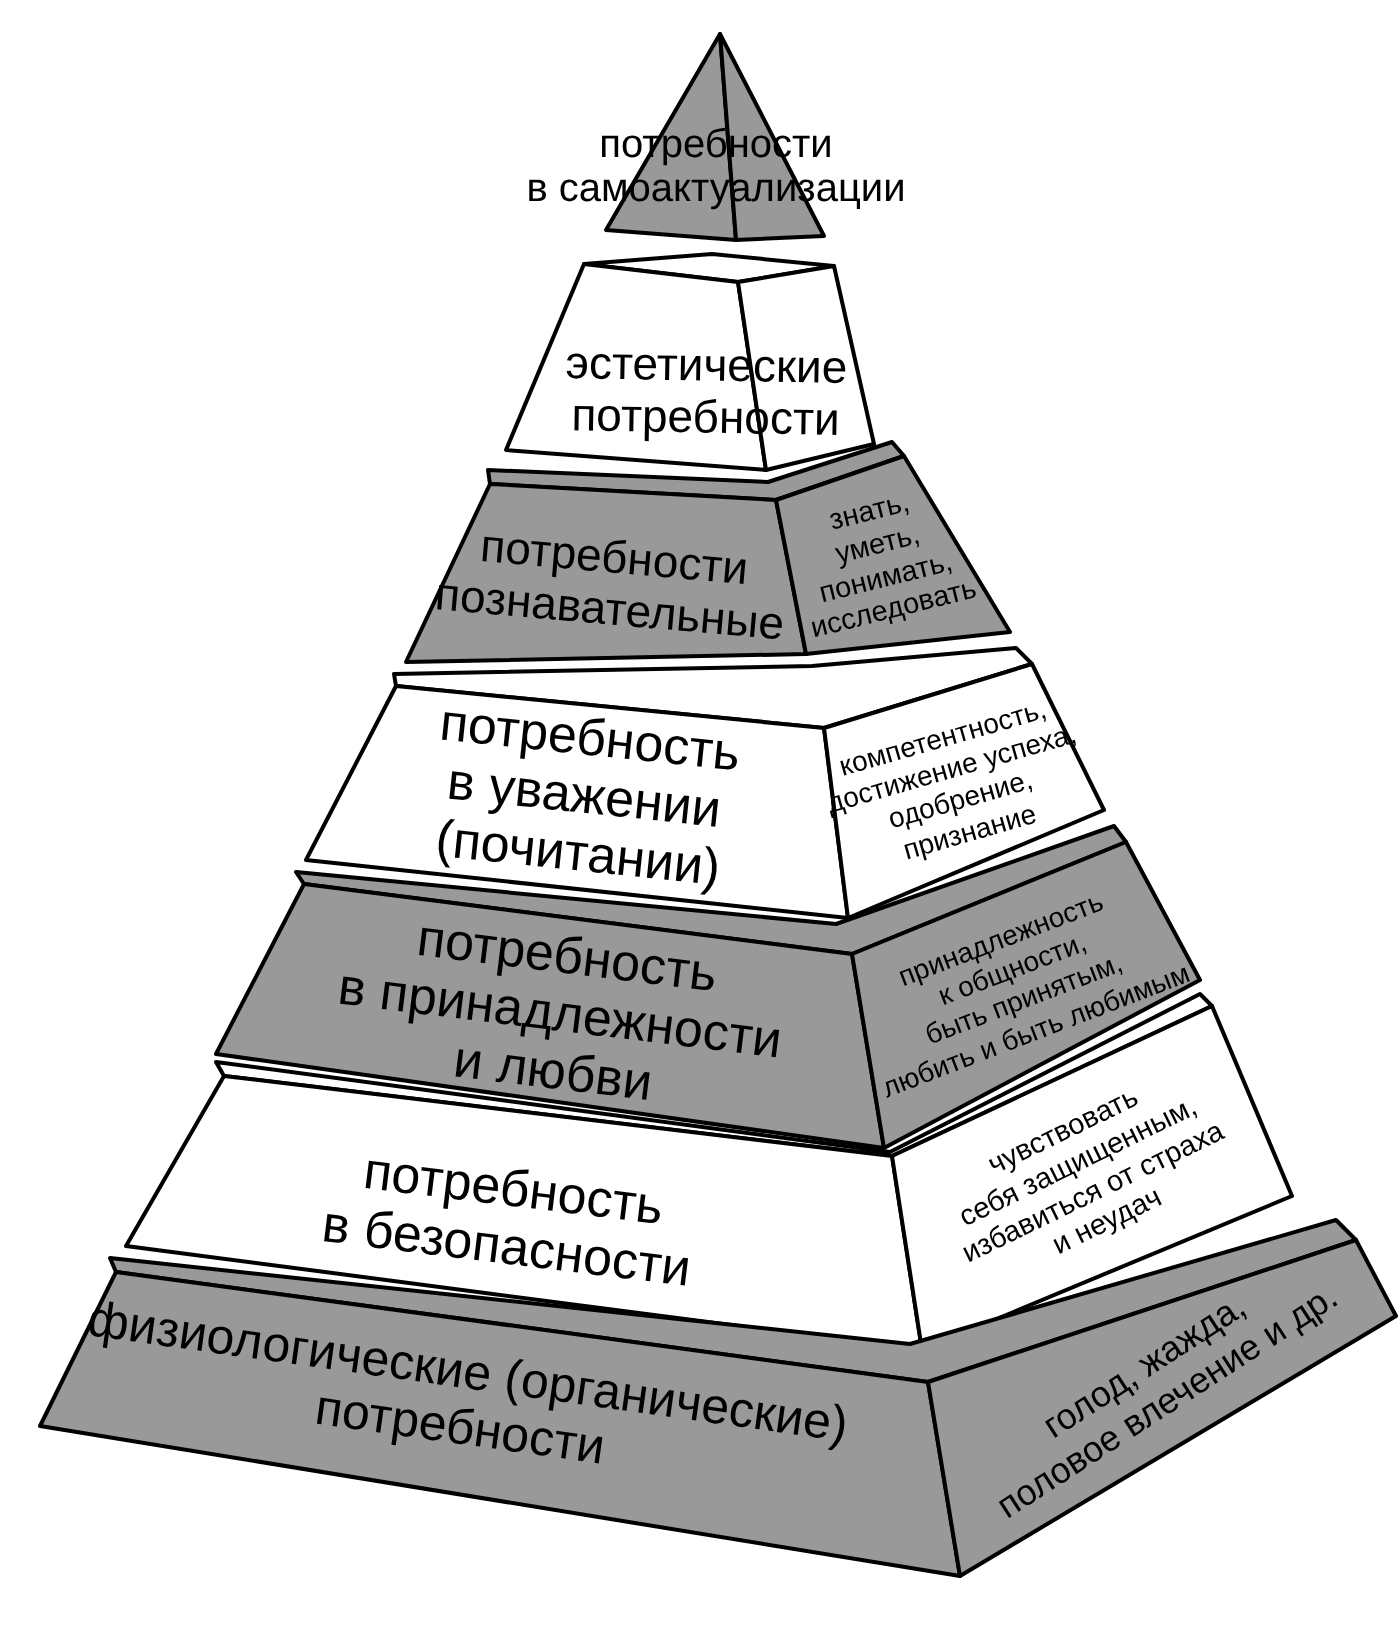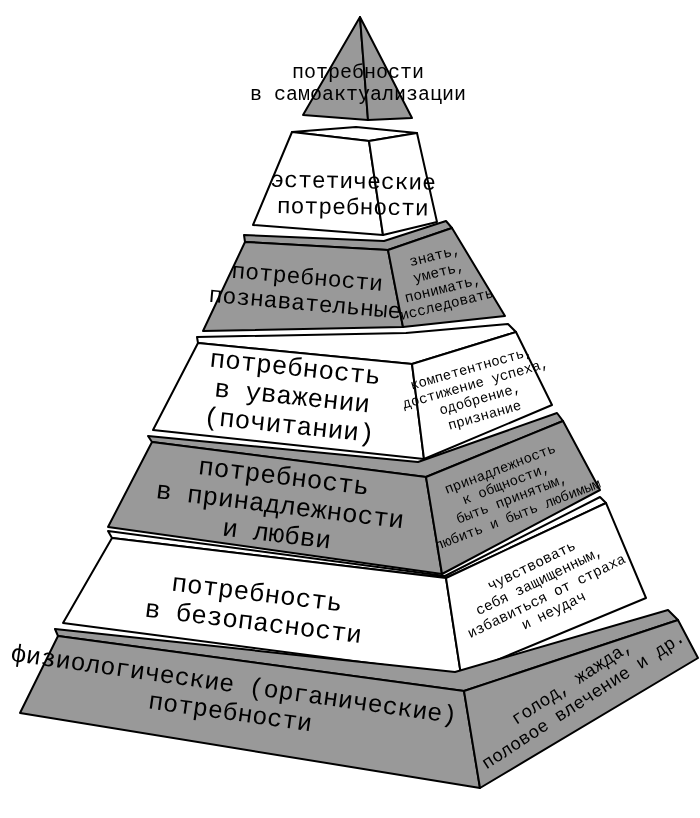--- a/index.html
+++ b/index.html
@@ -1,20 +1,20 @@
 <!DOCTYPE html>
 <html><head>
 <meta charset="utf-8">
 <style>
   html,body{margin:0;padding:0;background:#ffffff;}
   .stage{
     position:relative;
     width:700px;height:818px;
     background:#ffffff;
-    font-family:Liberation Mono, monospace;
+    font-family:Liberation Sans, sans-serif;
     overflow:hidden;
   }
   .stage svg{position:absolute;left:0;top:0;}
   .stage svg polygon{
     stroke:var(--outline,#000000);
     stroke-width:2;
     stroke-linejoin:round;
   }
   .face-gray{fill:var(--gray,#999999);}
   .face-white{fill:var(--white,#ffffff);}

